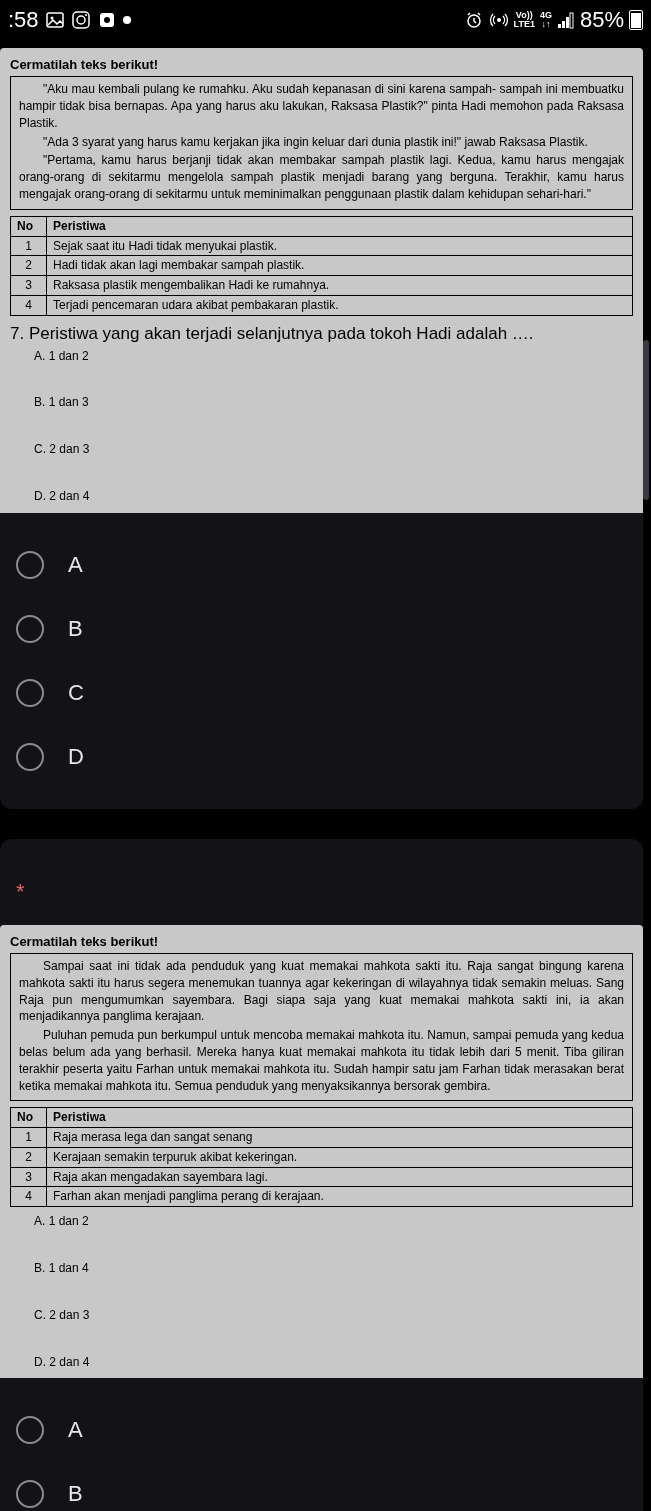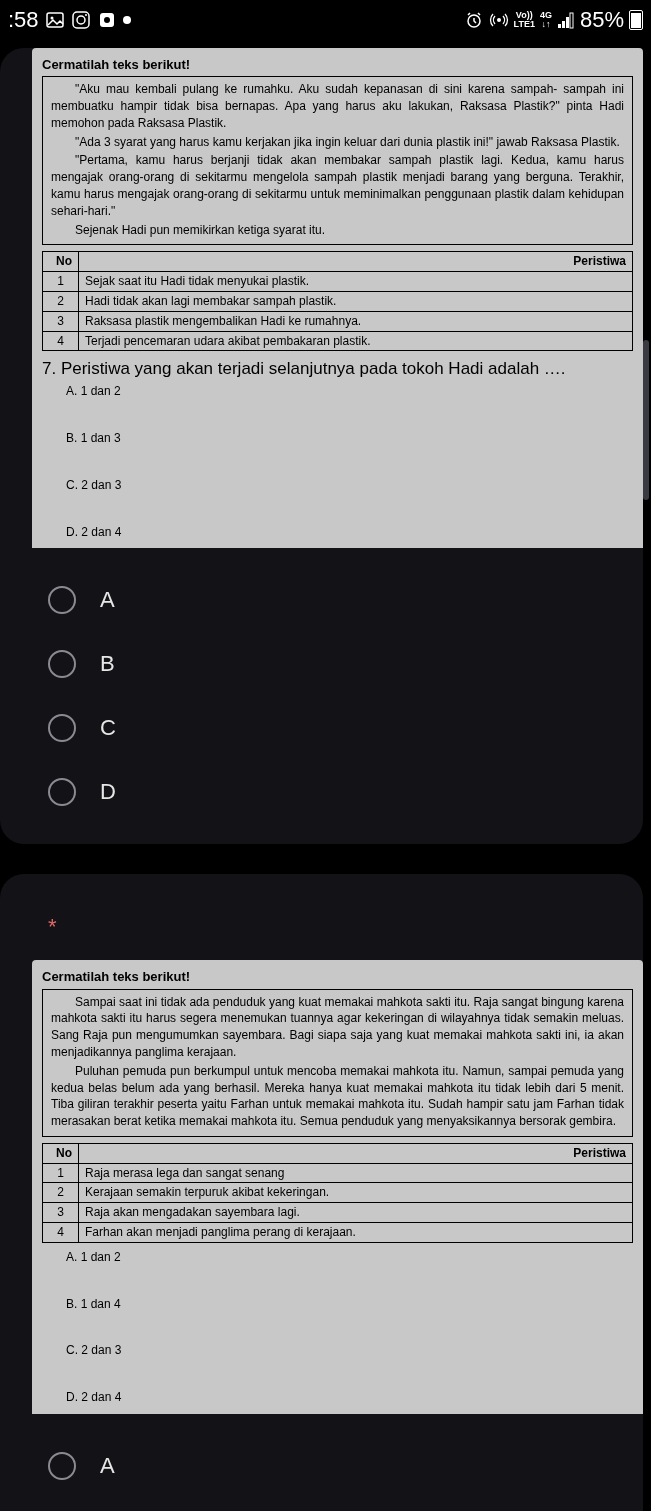--- a/index.html
+++ b/index.html
@@ -21,24 +21,23 @@
     background: #000;
     font-size: 22px;
     font-weight: 500;
   }
   .status-left { display: flex; align-items: center; gap: 6px; }
   .status-right { display: flex; align-items: center; gap: 5px; }
   .status-icon { display: inline-flex; align-items: center; justify-content: center; }
   .dot { width: 8px; height: 8px; background: #fff; border-radius: 50%; }
   .question-card {
     background: #131217;
-    border-radius: 24px;
+    border-radius: 12px;
     margin: 8px 8px 8px 0;
     padding-bottom: 20px;
-    padding-left: 32px;
   }
   .q-image {
     background: #c8c8c8;
     padding: 8px 10px;
     color: #000;
     font-size: 12px;
     line-height: 1.4;
     border-radius: 4px 4px 0 0;
     margin-bottom: 20px;
   }
@@ -60,23 +59,23 @@
     border-collapse: collapse;
     width: 100%;
     margin-bottom: 6px;
     font-size: 12px;
   }
   table.peristiwa th, table.peristiwa td {
     border: 1px solid #000;
     padding: 1px 6px;
     text-align: left;
   }
-  table.peristiwa th.no-col { width: 36px; text-align: right; }
+  table.peristiwa th.no-col { width: 36px; text-align: left; }
   table.peristiwa td.no-col { text-align: center; }
-  table.peristiwa th.p-col { text-align: right; }
+  table.peristiwa th.p-col { text-align: left; }
   .q-line { margin-top: 4px; font-size: 17px; }
   .q-opts { display: flex; gap: 30px; margin-top: 2px; padding-left: 24px; font-size: 12px; flex-direction: column; }
   .answer-row {
     display: flex;
     align-items: center;
     padding: 18px 16px;
     gap: 24px;
     font-size: 22px;
     color: #e6e6e6;
   }
@@ -196,21 +195,20 @@
   </div>
 </div>
 
 <div class="question-card">
   <div class="q-image">
     <div class="q-heading">Cermatilah teks berikut!</div>
     <div class="text-box">
       <p class="indent">"Aku mau kembali pulang ke rumahku. Aku sudah kepanasan di sini karena sampah- sampah ini membuatku hampir tidak bisa bernapas. Apa yang harus aku lakukan, Raksasa Plastik?" pinta Hadi memohon pada Raksasa Plastik.</p>
       <p class="indent">"Ada 3 syarat yang harus kamu kerjakan jika ingin keluar dari dunia plastik ini!" jawab Raksasa Plastik.</p>
       <p class="indent">"Pertama, kamu harus berjanji tidak akan membakar sampah plastik lagi. Kedua, kamu harus mengajak orang-orang di sekitarmu mengelola sampah plastik menjadi barang yang berguna. Terakhir, kamu harus mengajak orang-orang di sekitarmu untuk meminimalkan penggunaan plastik dalam kehidupan sehari-hari."</p>
-      <p class="indent">Sejenak Hadi pun memikirkan ketiga syarat itu.</p>
     </div>
     <table class="peristiwa">
       <tbody>
           <tr>
         <th class="no-col">No</th>
         <th class="p-col">Peristiwa</th>
       </tr>
       <tr>
             <td class="no-col">1</td>
             <td>Sejak saat itu Hadi tidak menyukai plastik.</td>

